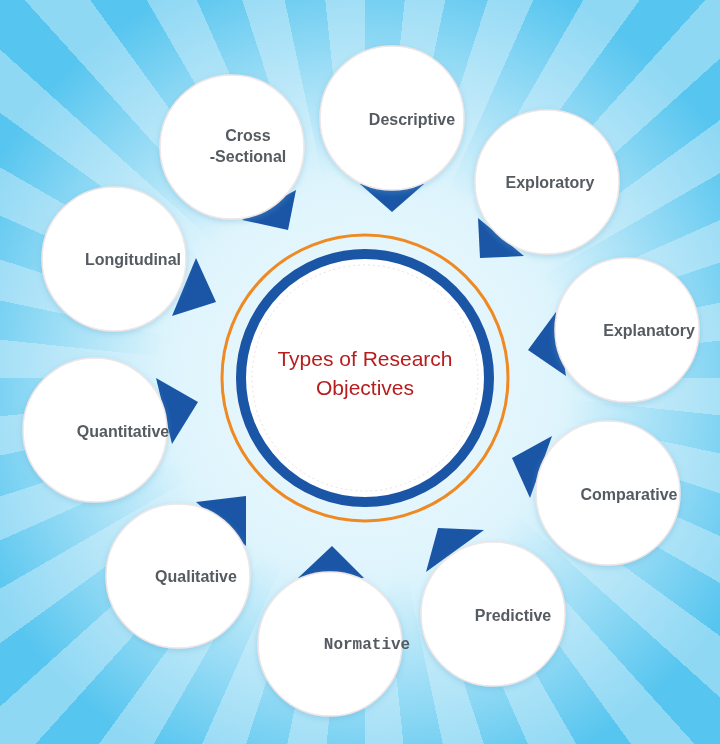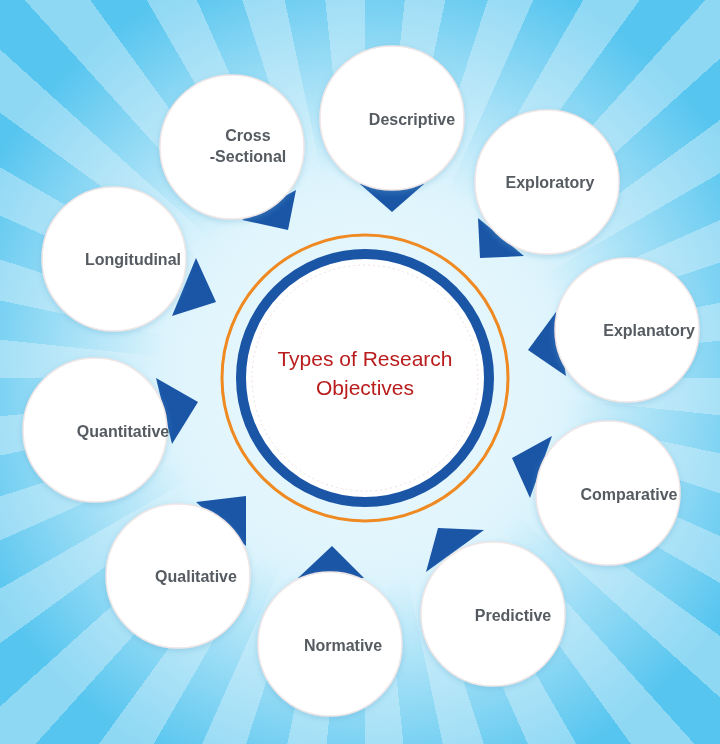--- a/index.html
+++ b/index.html
@@ -66,16 +66,16 @@
 
 <div class="label" style="left:229px; top:146px;text-align:center;">
   <div>Cross</div>
   <div>-Sectional</div>
 </div>
 <div class="label" style="left:393px; top:119px;">Descriptive</div>
 <div class="label" style="left:531px; top:182px;">Exploratory</div>
 <div class="label" style="left:630px; top:330px;">Explanatory</div>
 <div class="label" style="left:610px; top:494px;">Comparative</div>
 <div class="label" style="left:494px; top:615px;">Predictive</div>
-<div class="label" style="left:324px; top:645px;">Normative</div>
+<div class="label" style="left:348px; top:645px;font-family:Liberation Mono, monospace;">Normative</div>
 <div class="label" style="left:177px; top:576px;">Qualitative</div>
 <div class="label" style="left:104px; top:431px;">Quantitative</div>
 <div class="label" style="left:114px; top:259px;text-align:right;">Longitudinal</div>
 
 </body></html>

